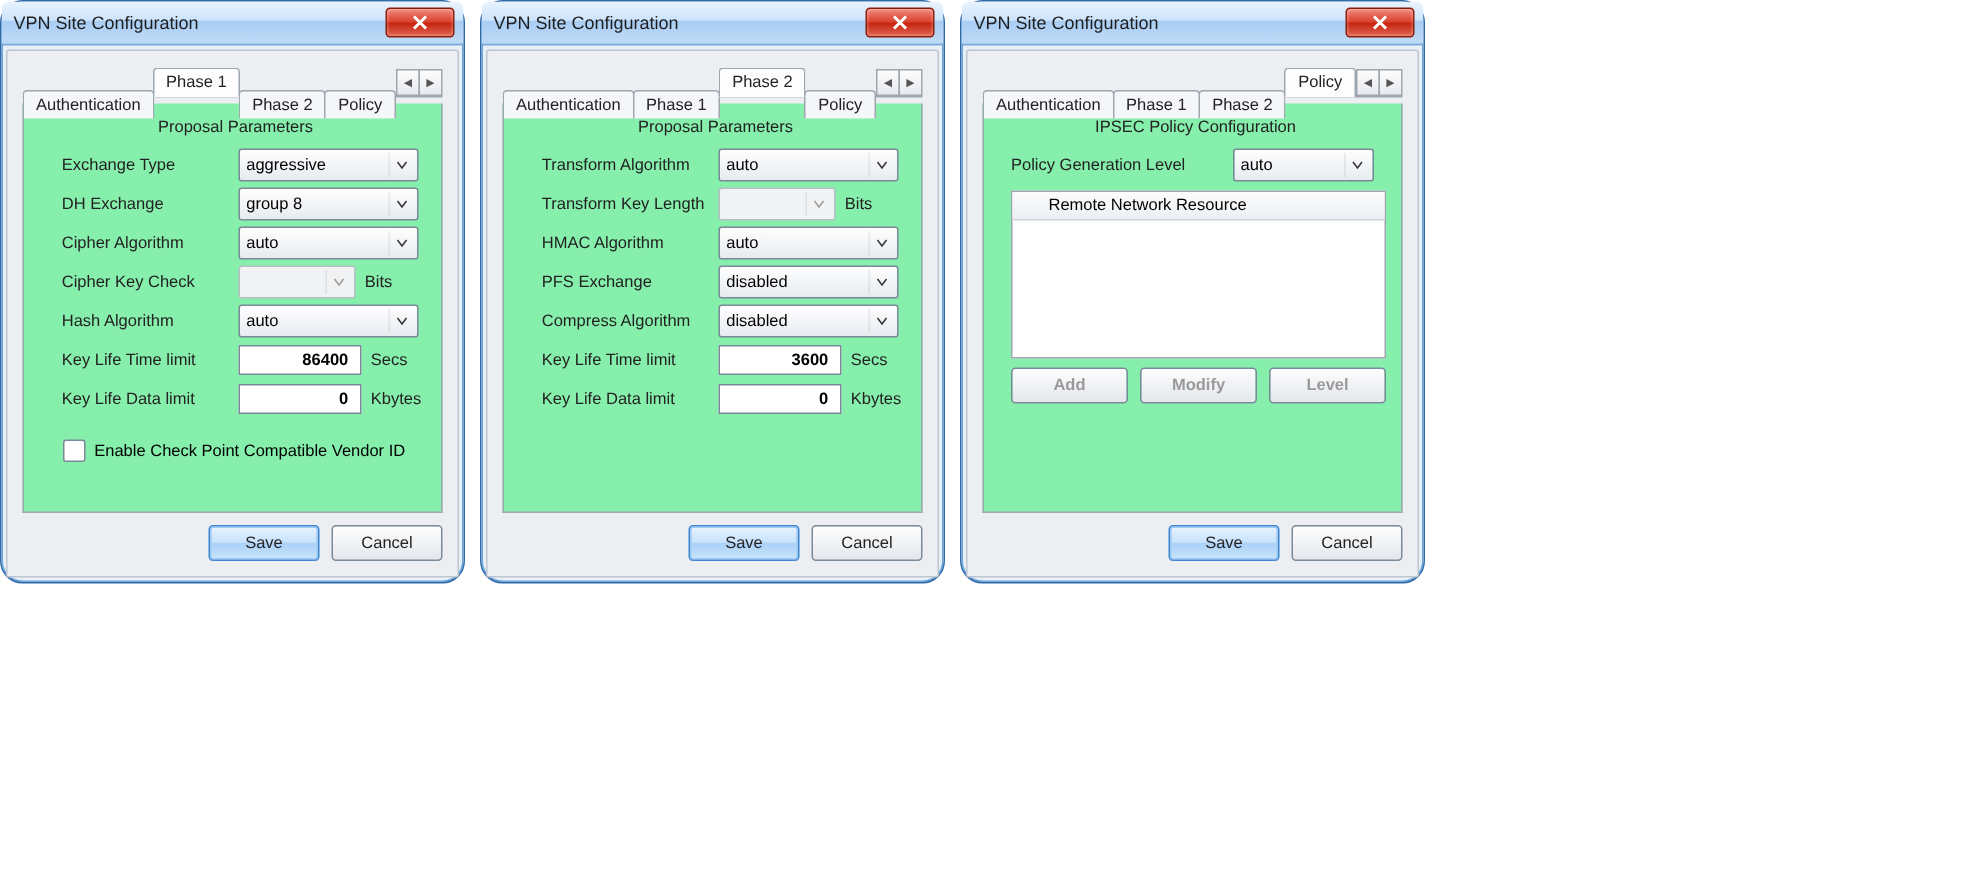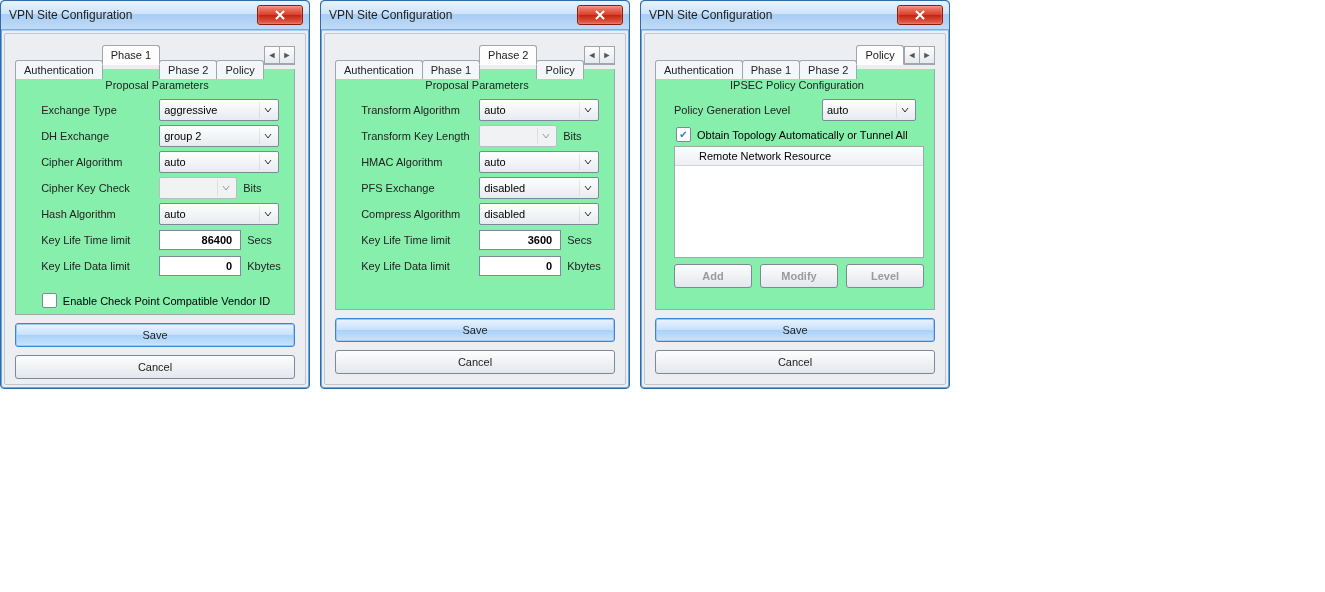--- a/index.html
+++ b/index.html
@@ -9,21 +9,21 @@
     font-size: 11px;
     background: #fff;
     width: 1325px;
     height: 592px;
     overflow: hidden;
   }
   .row { display: flex; gap: 10px; padding: 0; }
   .window {
     width: 308px;
     border: 1px solid #2f6aa8;
-    border-radius: 4px;
+    border-radius: 15px;
     background: linear-gradient(#cfe4fb, #a9cdf4 30px, #e9eff7 30px);
     box-shadow: 0 0 0 1px #6fa6df inset;
     position: relative;
   }
   .titlebar {
     height: 28px;
     display: flex;
     align-items: center;
     padding: 0 6px;
     background: linear-gradient(#e9f3fe, #cde4fb 45%, #a8cdf4 46%, #bfdaf6);
@@ -141,21 +141,21 @@
   .unit { margin-left: 6px; color:#222; }
   .chk-row { display:flex; align-items:center; gap:6px; margin:4px 0 0 2px;}
   .chk {
     width:13px;height:13px;border:1px solid #7b8a99;background:#fff;border-radius:2px;
     display:flex;align-items:center;justify-content:center;
   }
   .chk.checked::after{
     content:"✔"; font-size:10px; color:#2a7bd1; line-height:1;
   }
   .buttons {
-    display:flex; gap:8px; justify-content:flex-end; margin-top:8px;flex-direction:column;
+    display:flex; gap:8px; justify-content:flex-end; margin-top:8px;
   }
   .btn {
     min-width: 72px; height:22px;
     border:1px solid #7b8a99; border-radius:3px;
     background: linear-gradient(#fdfdfd,#e3e7ec);
     display:flex;align-items:center;justify-content:center;
     font-size:11px; color:#222;
   }
   .btn.primary {
     border-color:#3c86d4;
@@ -211,21 +211,21 @@
                 <span class="arrow">
                   <svg viewBox="0 0 8 8">
                     <path d="M1 2 L4 6 L7 2" fill="none" stroke="#333"></path>
                   </svg>
                 </span>
               </div>
         </div>
         <div class="form-row">
           <span class="lbl">DH Exchange</span>
           <div class="combo">
-                <span>group 2</span>
+                <span>group 8</span>
                 <span class="arrow">
                   <svg viewBox="0 0 8 8">
                     <path d="M1 2 L4 6 L7 2" fill="none" stroke="#333"></path>
                   </svg>
                 </span>
               </div>
         </div>
         <div class="form-row">
           <span class="lbl">Cipher Algorithm</span>
           <div class="combo">
@@ -410,24 +410,20 @@
           <span class="lbl" style="width:148px">Policy Generation Level</span>
           <div class="combo small">
                 <span>auto</span>
                 <span class="arrow">
                   <svg viewBox="0 0 8 8">
                     <path d="M1 2 L4 6 L7 2" fill="none" stroke="#333"></path>
                   </svg>
                 </span>
               </div>
         </div>
-        <div class="chk-row">
-          <div class="chk checked"></div>
-          <span>Obtain Topology Automatically or Tunnel All</span>
-        </div>
         <div class="listbox">
           <div class="listhead">Remote Network Resource</div>
         </div>
         <div class="btnrow">
           <div class="btn small disabled">Add</div>
           <div class="btn small disabled">Modify</div>
           <div class="btn small disabled">Level</div>
         </div>
       </div>
       <div style="flex:1"></div>

